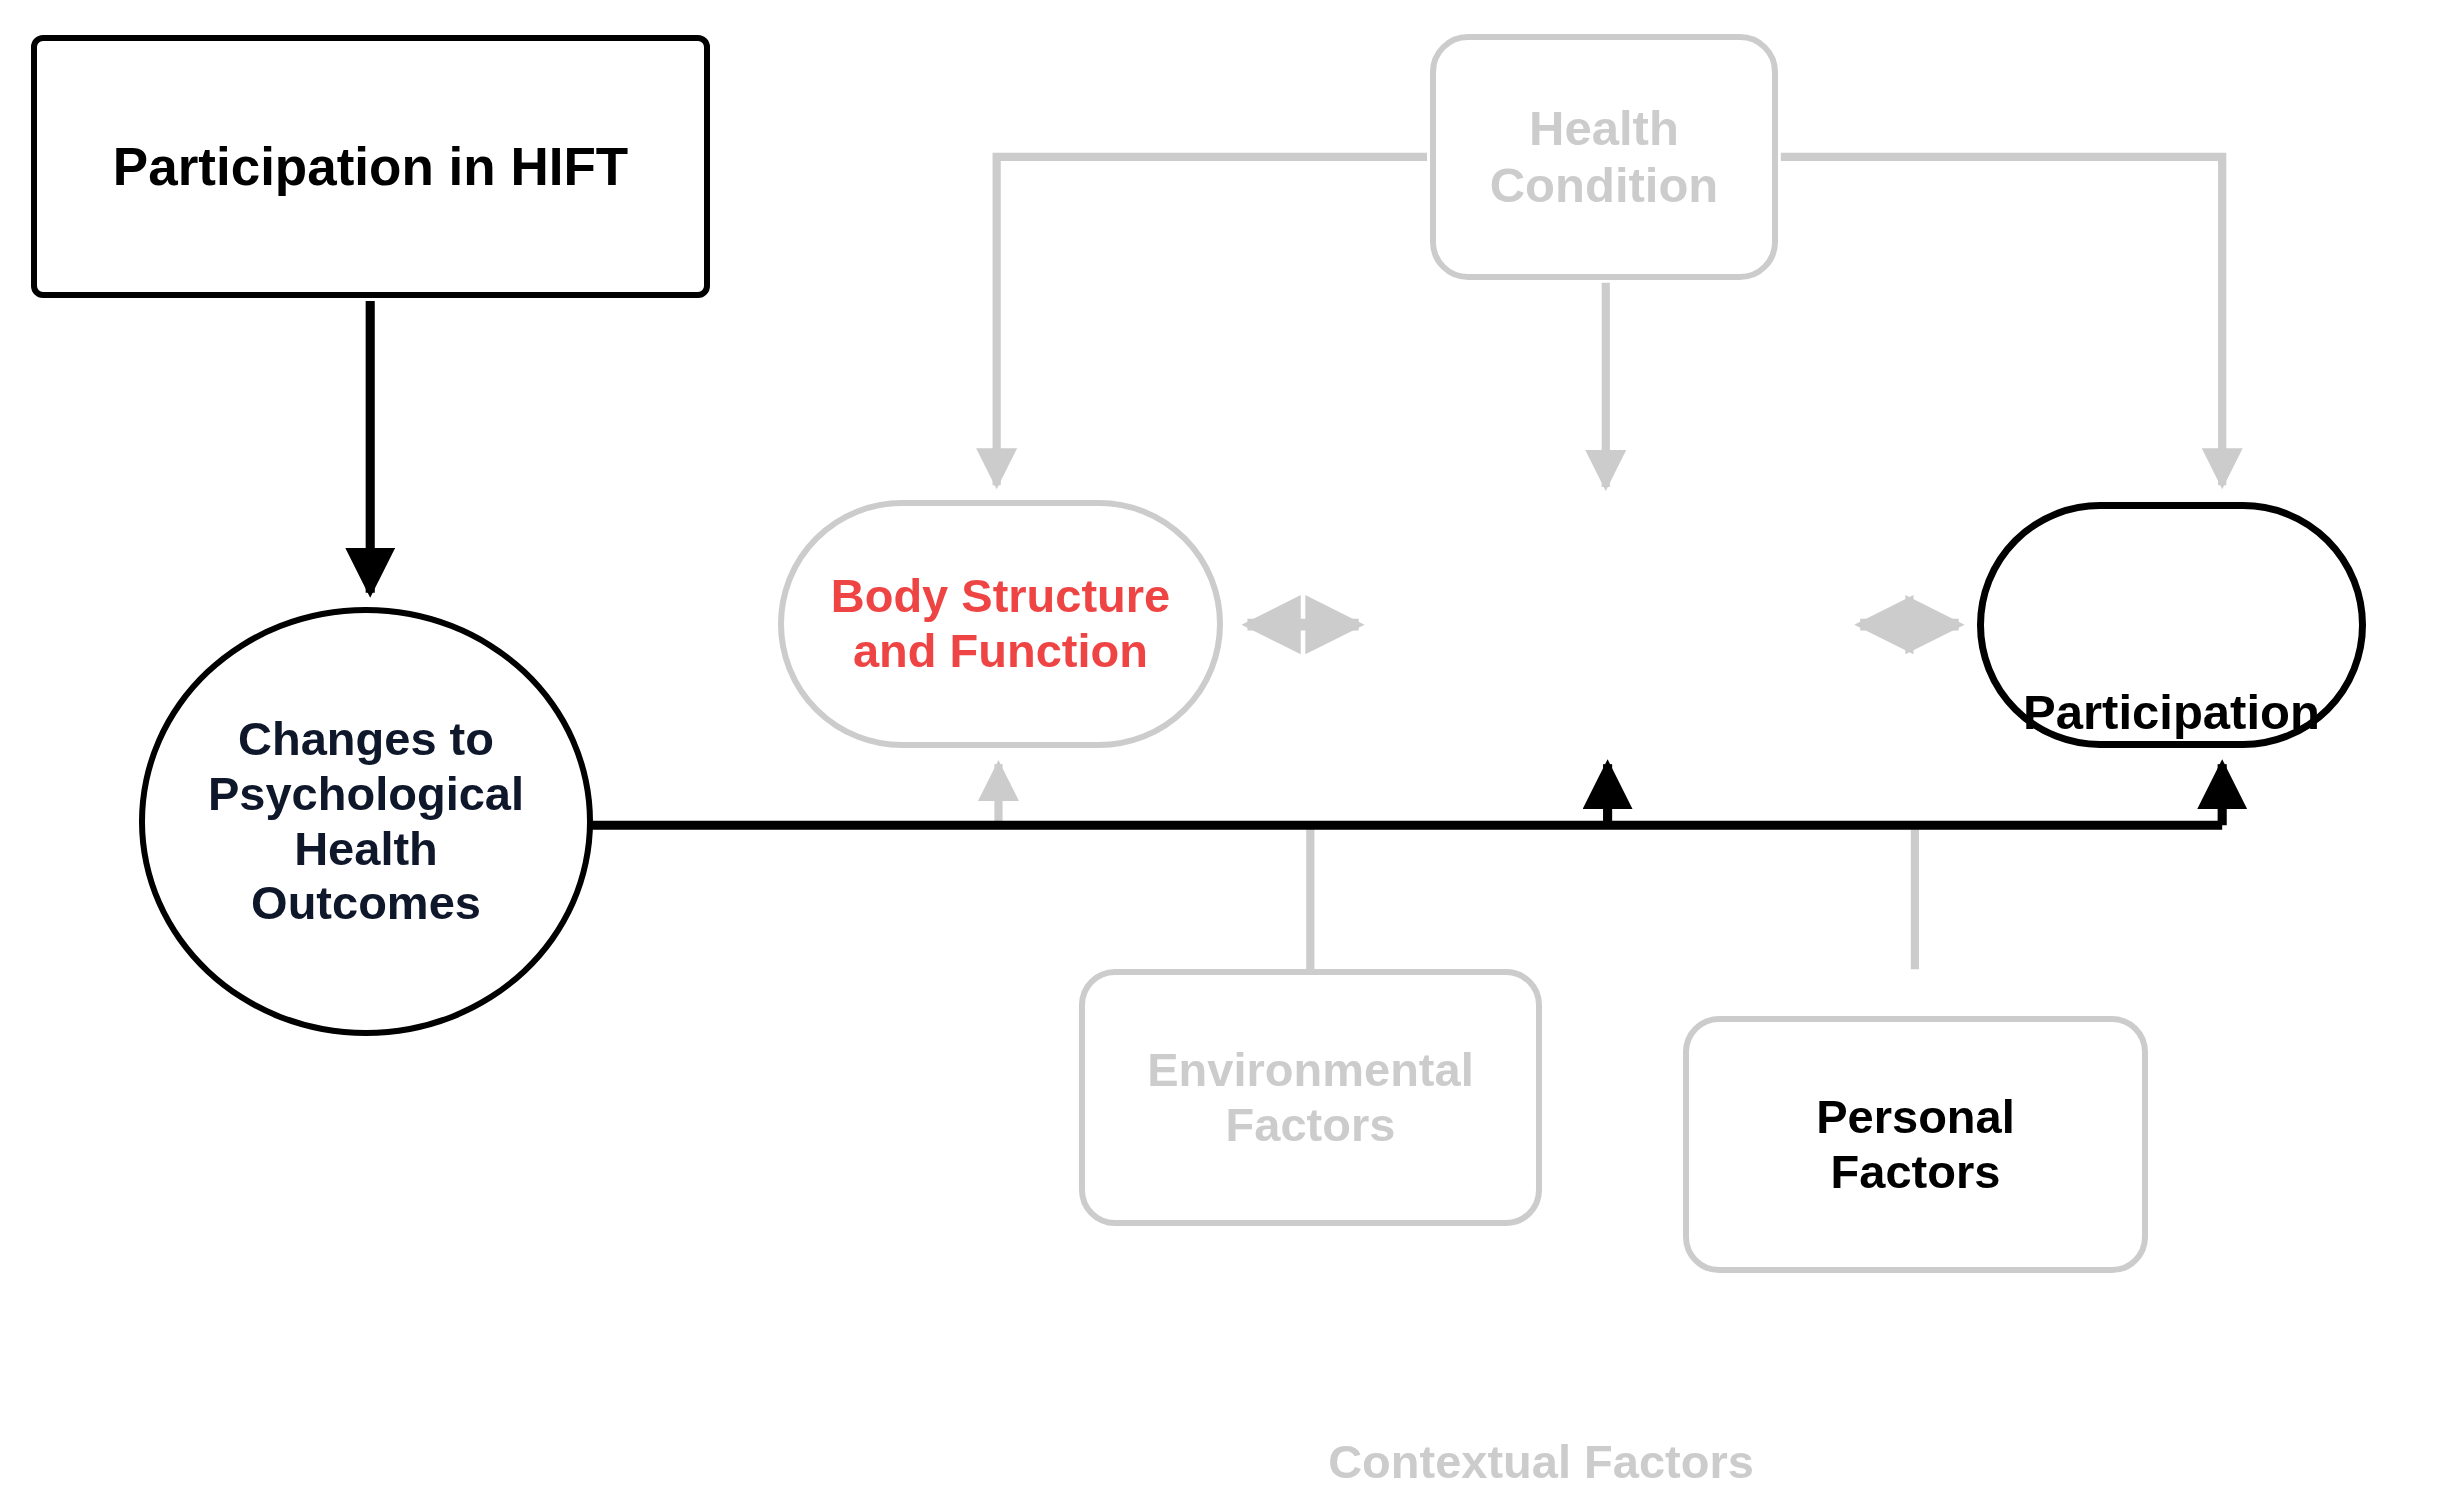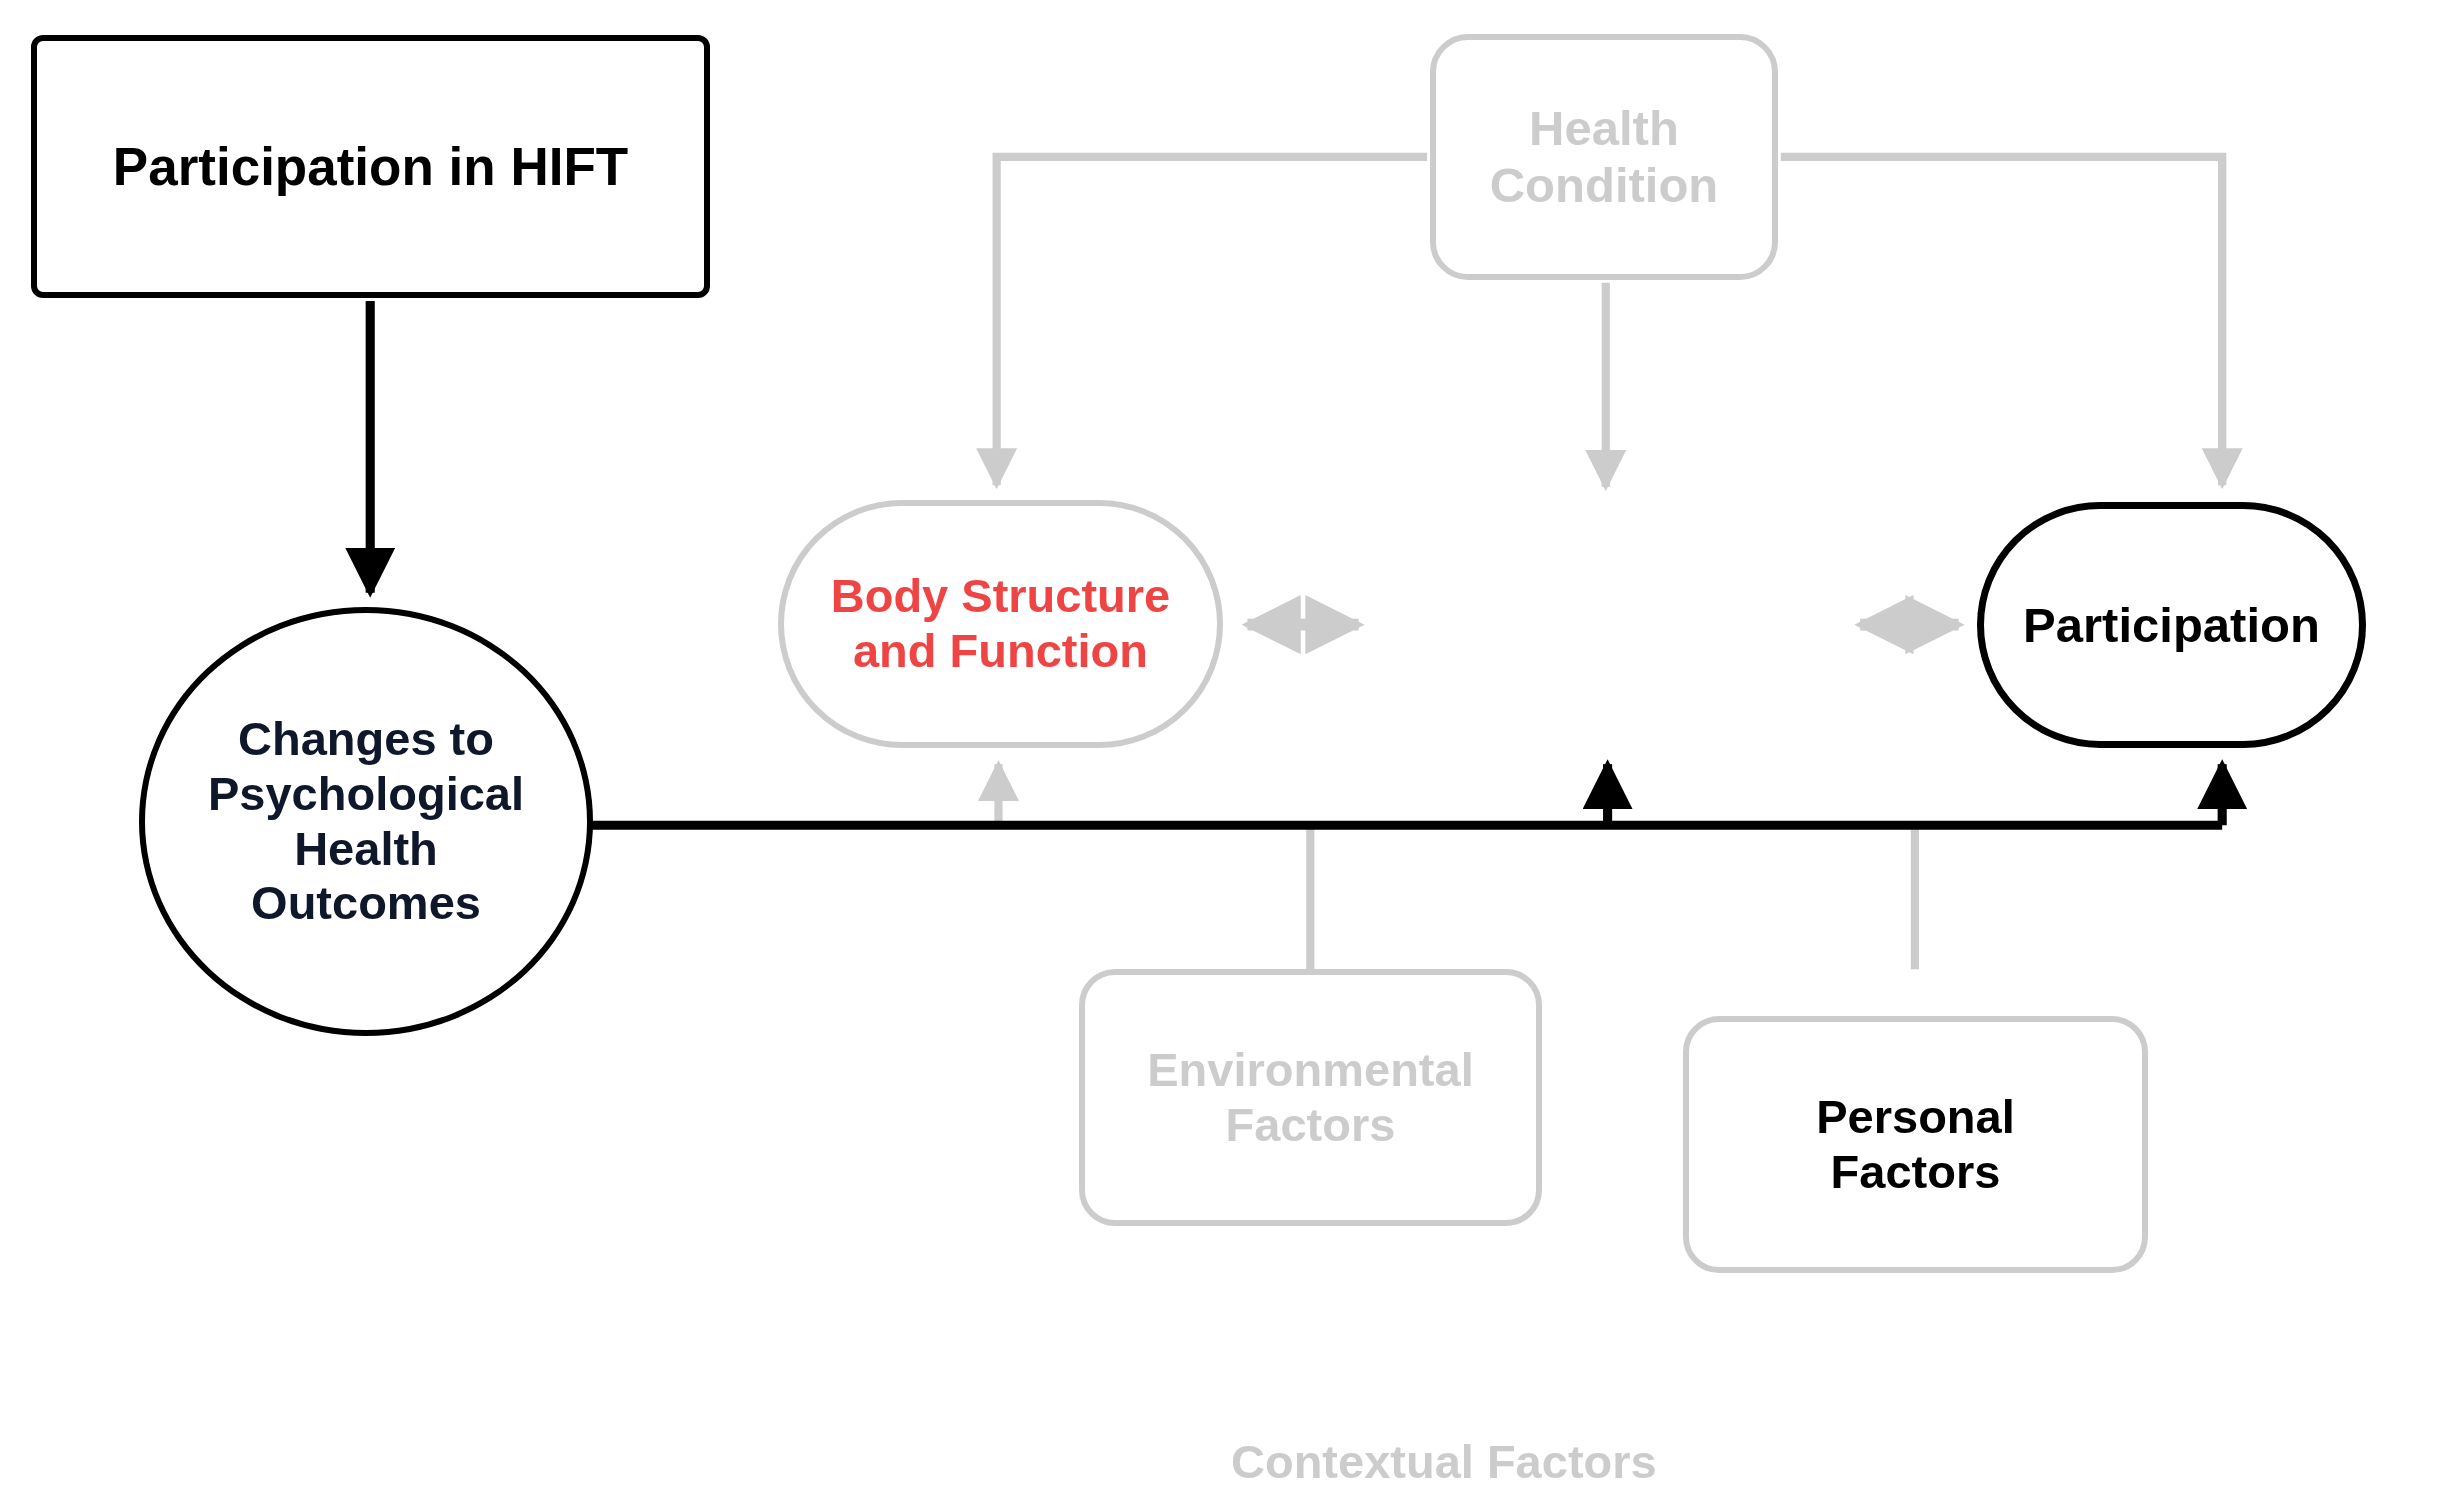--- a/index.html
+++ b/index.html
@@ -99,20 +99,21 @@
 
   
   .n-participation {
     left: 1977px; top: 502px;
     width: 389px; height: 246px;
     border: 7.3px solid #000000;
     border-radius: 123px;
     font-size: 49px;
     font-weight: bold;
     color: #000000;
+    align-items: flex-end;
   }
 
   
   .n-env {
     left: 1079px; top: 969px;
     width: 463px; height: 257px;
     border: 6.4px solid #cccccc;
     border-radius: 36px;
     font-size: 47px;
     font-weight: bold;
@@ -129,20 +130,21 @@
     font-size: 47px;
     font-weight: bold;
     color: #000000;
   }
 
   .caption {
     position: absolute;
     left: 1231px;
     top: 1434px;
     width: 620px;
+    text-align: center;
     font-size: 47px;
     font-weight: bold;
     color: #cccccc;
   }
 </style>
 </head>
 <body>
 
 <div id="stage">
 

